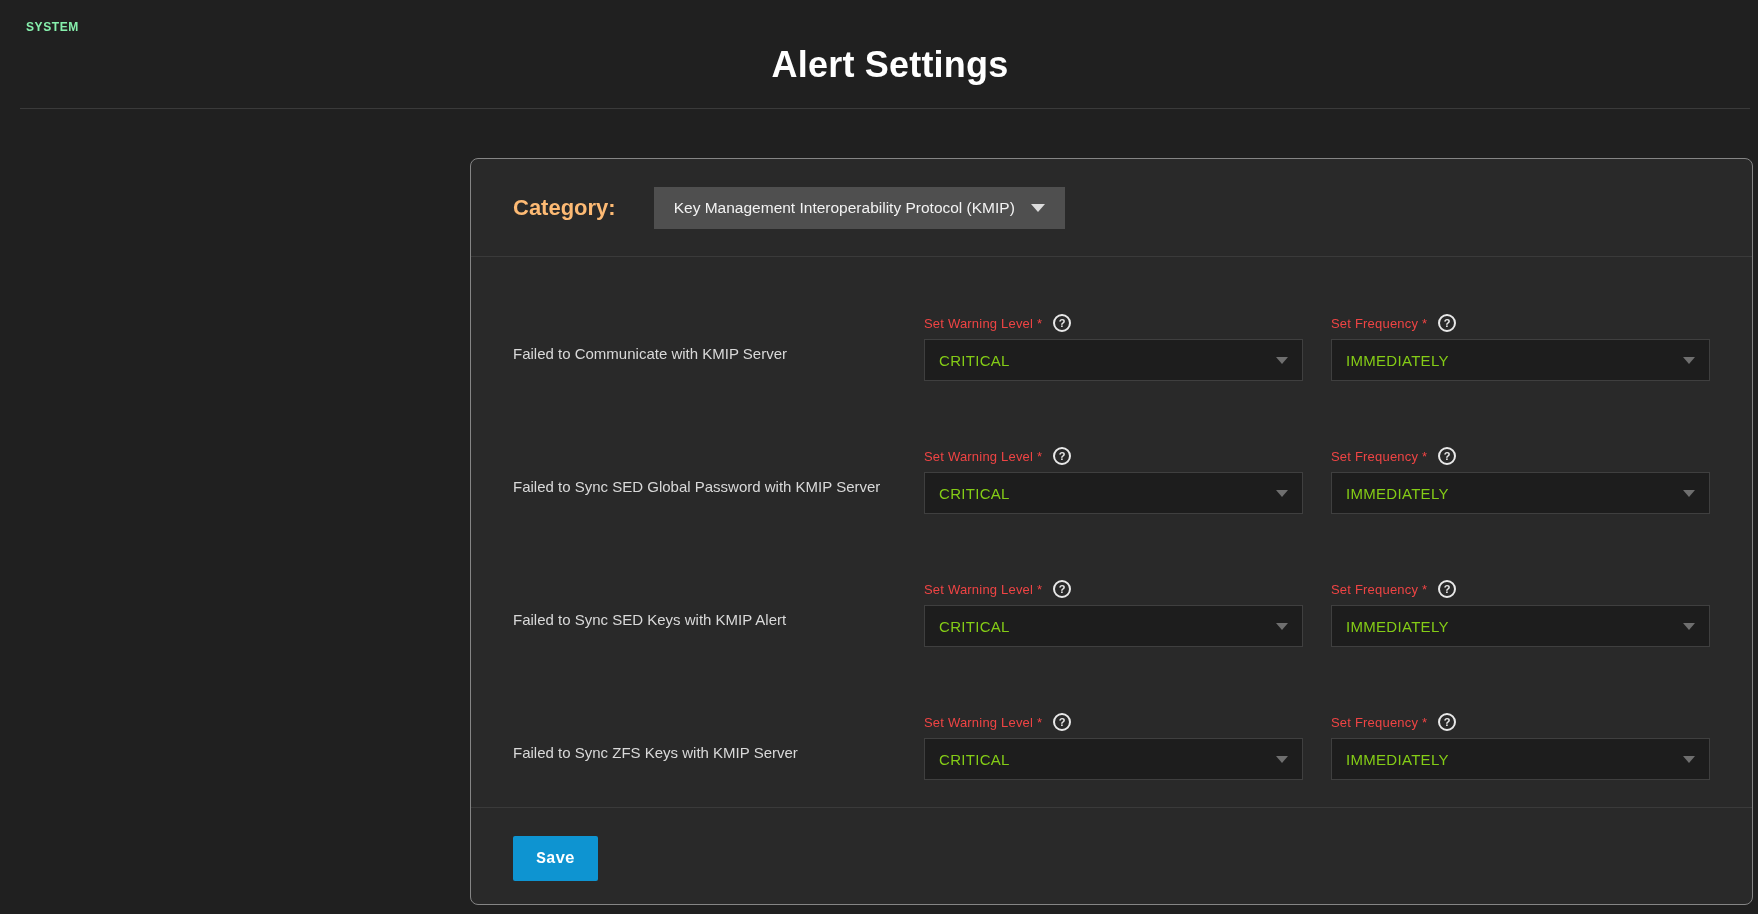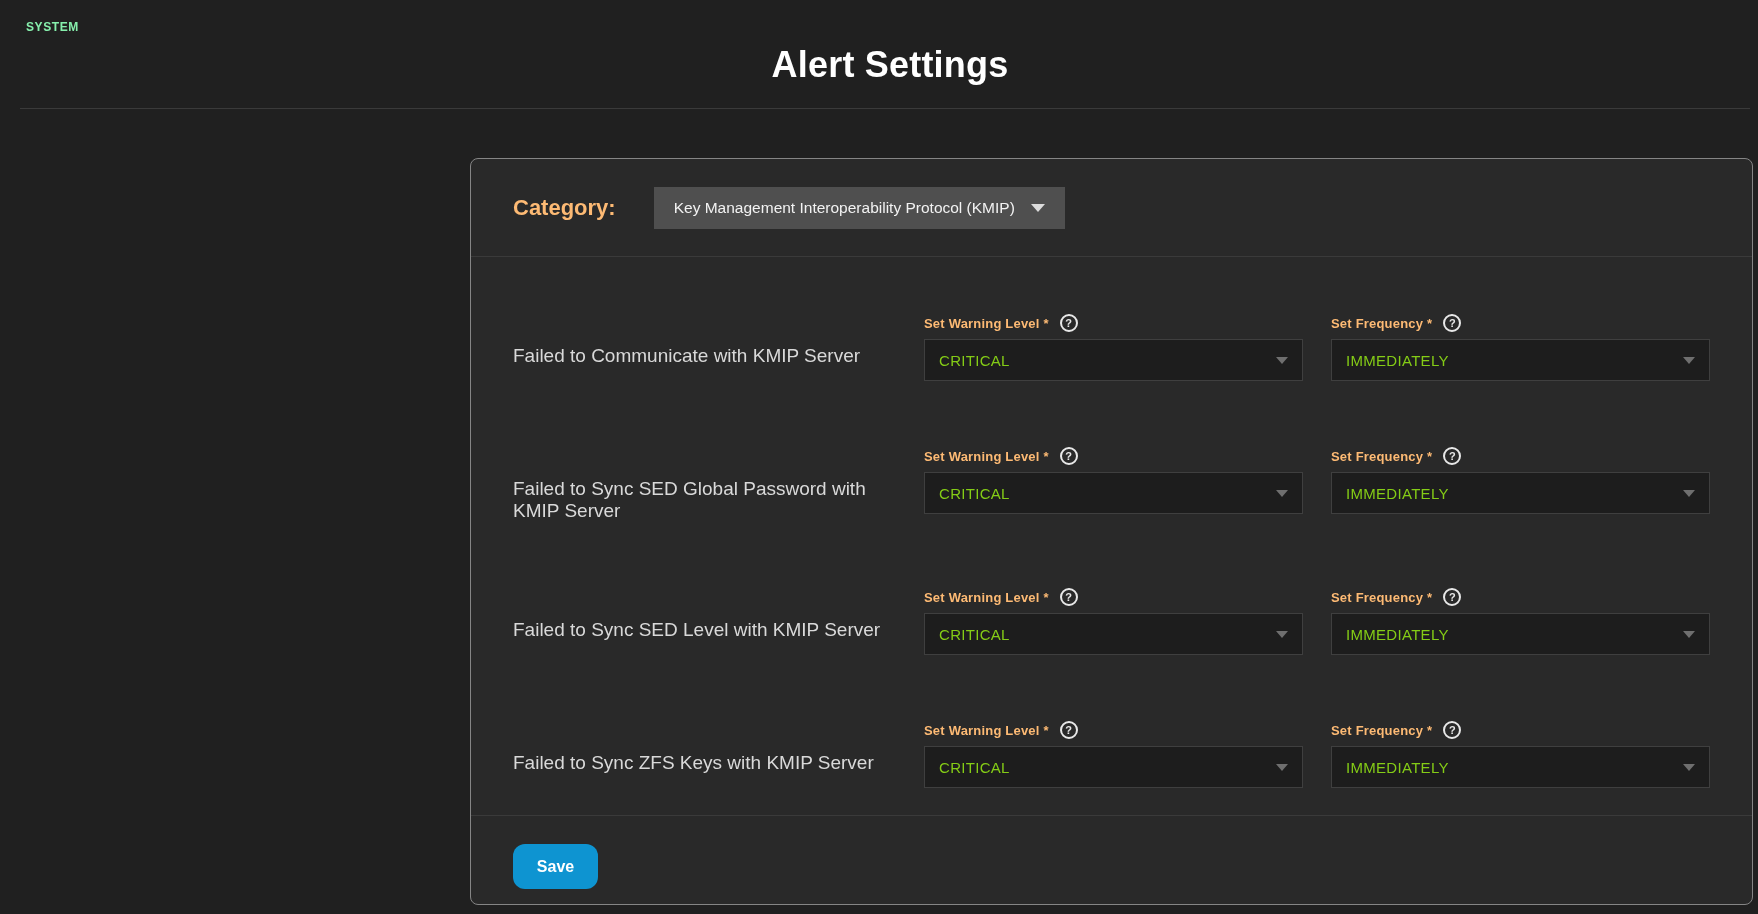--- a/index.html
+++ b/index.html
@@ -65,29 +65,29 @@
   .rows { padding: 56px 44px 0 42px; }
   .alert-row {
     display: grid;
     grid-template-columns: 383px 379px 379px;
     column-gap: 28px;
     margin-bottom: 65px;
   }
   .alert-row:last-child { margin-bottom: 27px; }
   .alert-name {
     padding-top: 32px;
-    font-size: 19px; color: #d9d9d9;
+    font-size: 15px; color: #d9d9d9;
   }
   .field-group { display: flex; flex-direction: column; }
   .field-label-line {
     display: flex; align-items: center;
     height: 20px; margin-bottom: 6px;
   }
   .field-label {
-    font-size: 13px; font-weight: 700; color: #fdba74;
+    font-size: 13px; font-weight: 400; color: #ef4444;
     letter-spacing: 0.2px;
   }
   .help-icon {
     width: 18px; height: 18px; margin-left: 11px;
     border: 2px solid #e8e8e8; border-radius: 50%;
     display: inline-flex; align-items: center; justify-content: center;
     font-size: 11px; font-weight: 700; color: #e8e8e8;
     cursor: pointer; flex: 0 0 auto;
   }
   .select-box {
@@ -104,23 +104,23 @@
     width: 0; height: 0;
     border-left: 6px solid transparent;
     border-right: 6px solid transparent;
     border-top: 7px solid #6f6f6f;
   }
 
   
   .save-section { padding: 28px 0 24px 42px; }
   .save-button {
     width: 85px; height: 45px;
-    background: #0e94d1; border: none; border-radius: 12px;
+    background: #0e94d1; border: none; border-radius: 2px;
     color: #ffffff; font-size: 16px; font-weight: 700;
-    font-family: Liberation Sans, sans-serif;
+    font-family: Liberation Mono, monospace;
     cursor: pointer;
   }
 </style>
 </head>
 <body>
 
 <header class="page-header">
   <div class="eyebrow">SYSTEM</div>
   <h1 class="page-title">Alert Settings</h1>
 </header>
@@ -182,21 +182,21 @@
           <span class="help-icon">?</span>
         </div>
         <div class="select-box">
           <span class="select-value">IMMEDIATELY</span>
           <span class="select-caret"></span>
         </div>
       </div>
     </div>
 
     <div class="alert-row">
-      <div class="alert-name">Failed to Sync SED Level with KMIP Server</div>
+      <div class="alert-name">Failed to Sync SED Keys with KMIP Alert</div>
       <div class="field-group">
         <div class="field-label-line">
           <span class="field-label">Set Warning Level *</span>
           <span class="help-icon">?</span>
         </div>
         <div class="select-box">
           <span class="select-value">CRITICAL</span>
           <span class="select-caret"></span>
         </div>
       </div>

